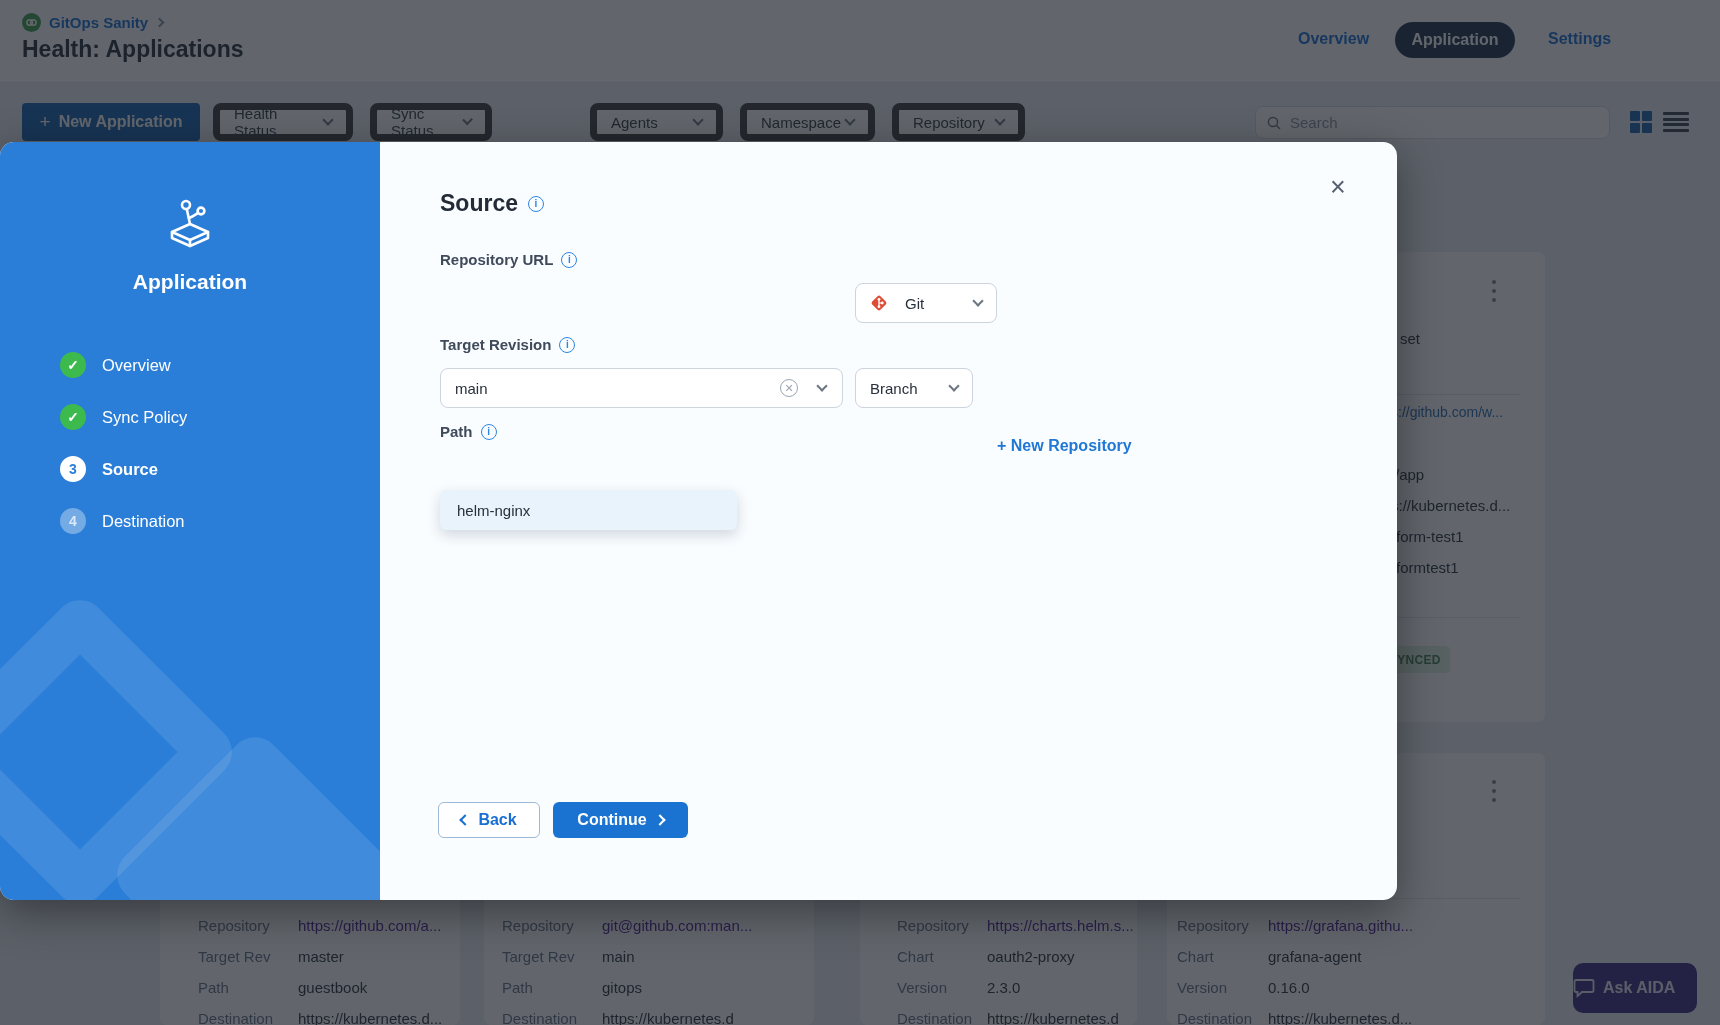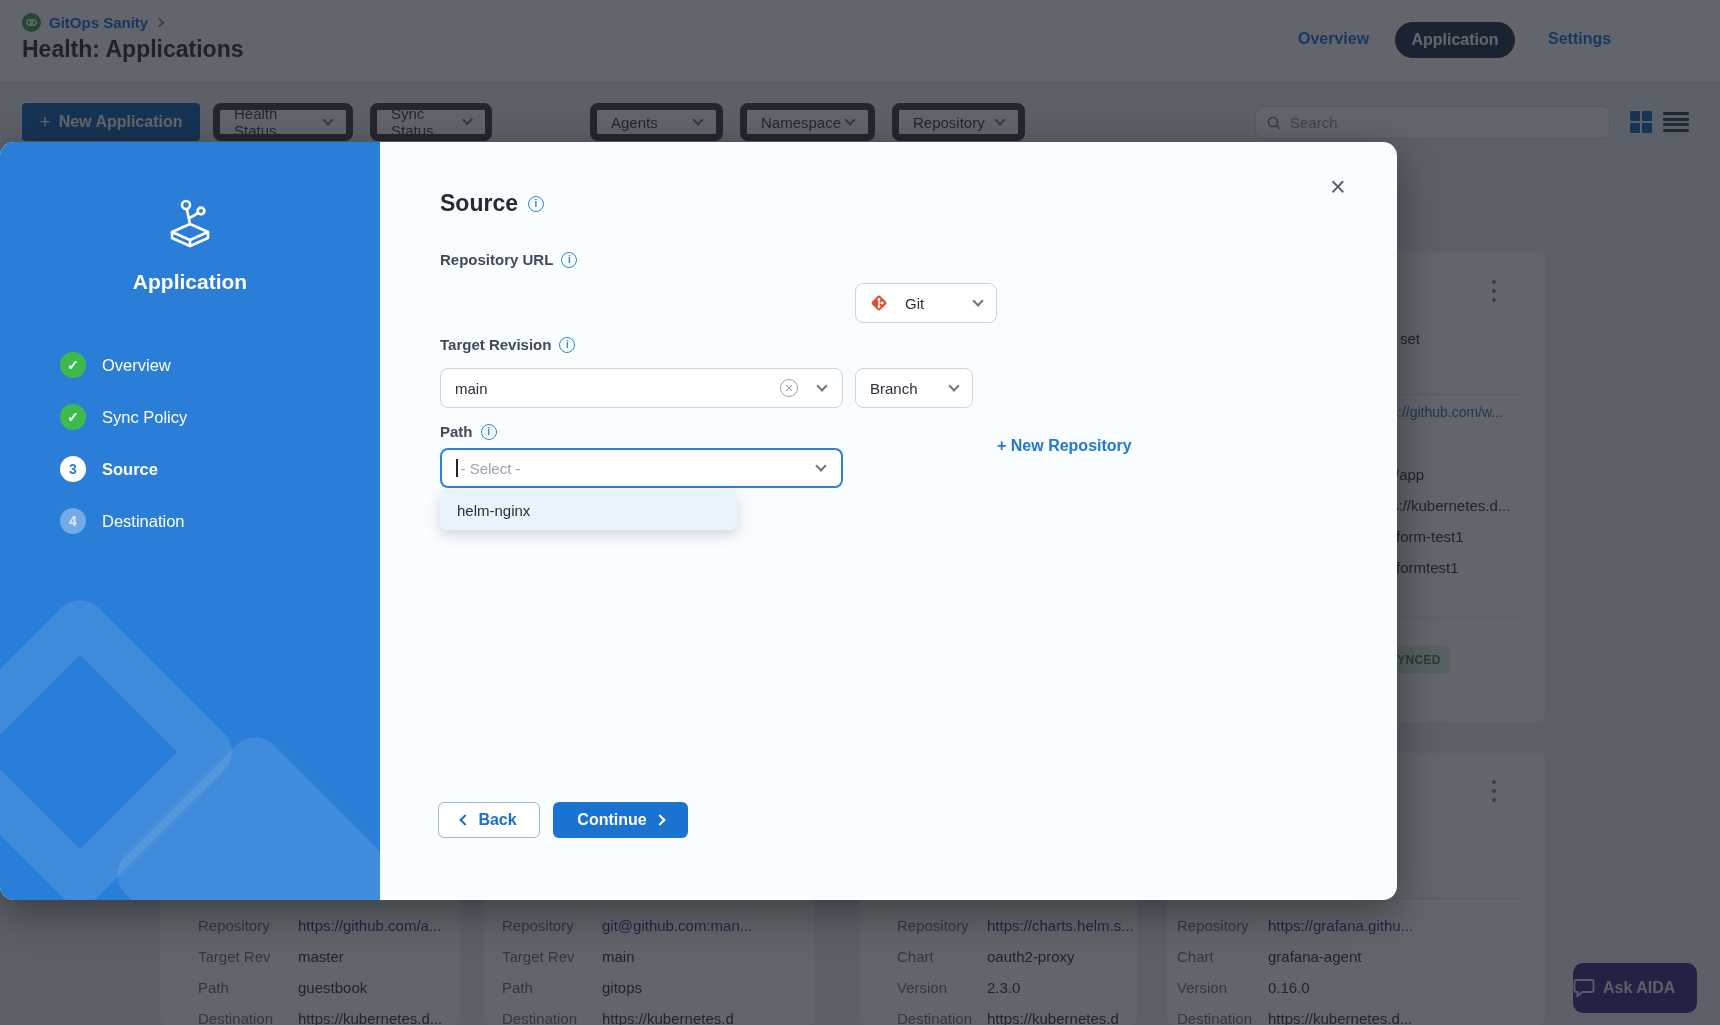--- a/index.html
+++ b/index.html
@@ -332,25 +332,20 @@
   </div>
   <div class="sel" style="left:855px;top:226px;width:118px">
     <span>Branch</span>
     <span class="chev" style="position:absolute;right:14px"></span>
   </div>
 
   <div class="f-label" style="left:440px;top:281px">
     <span>Path</span>
     <span class="info">i</span>
   </div>
-  <div class="sel" style="left:440px;top:306px;width:403px;border:2px solid #2f80d9">
-    <span class="caret"></span>
-    <span class="ph">- Select -</span>
-    <span class="chev" style="position:absolute;right:16px"></span>
-  </div>
   <div class="dd-panel">helm-nginx</div>
 
   <div class="btn-back">
     <span class="chev l blue"></span>
     <span>Back</span>
   </div>
   <div class="btn-cont">
     <span>Continue</span>
     <span class="chev r white"></span>
   </div>

